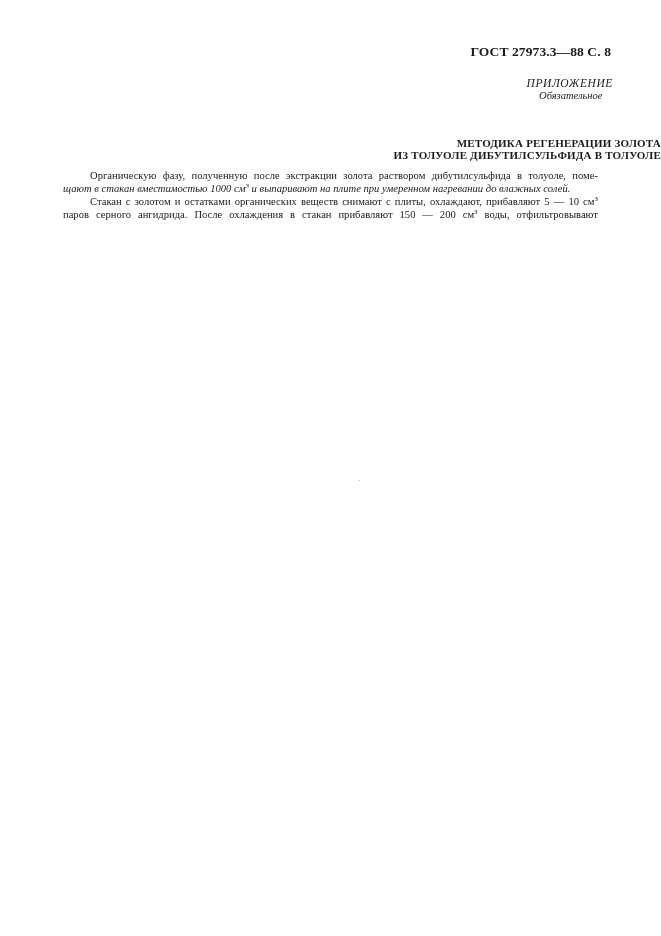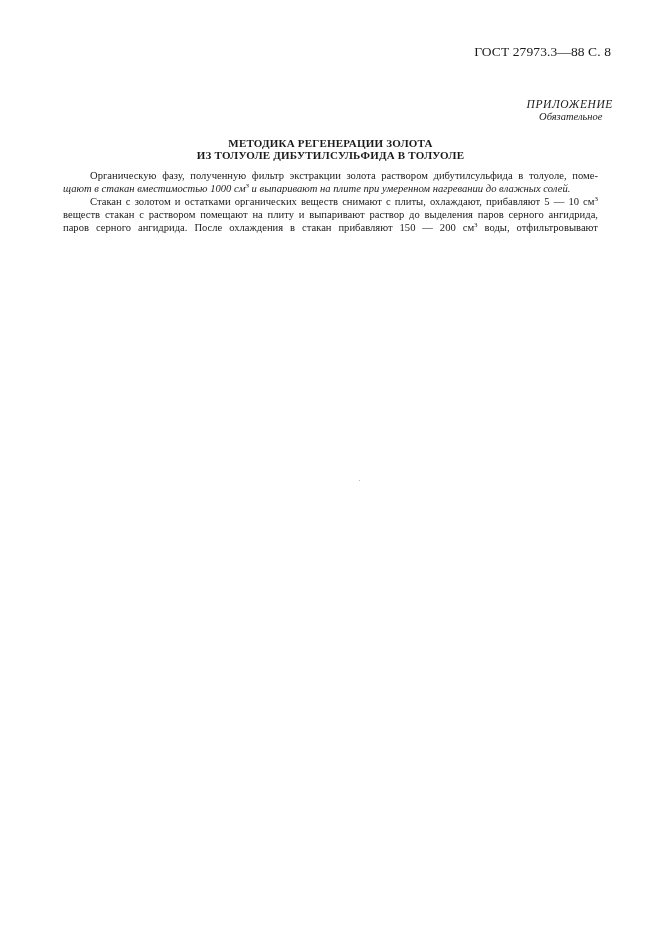--- a/index.html
+++ b/index.html
@@ -1,24 +1,24 @@
 <!DOCTYPE html>
 <html><head>
 <meta charset="utf-8">
 <style>
   html, body { margin: 0; padding: 0; background: #ffffff; }
   body { width: 661px; height: 936px; position: relative; overflow: hidden;
          font-family: "Liberation Serif", "DejaVu Serif", serif; color: #1a1a1a; }
-  .header { position: absolute; top: 44px; right: 50px; font-weight: normal; font-size: 13.5px; letter-spacing: 0.1px; }
+  .header { position: absolute; top: 44px; right: 50px; font-weight: bold; font-size: 13.5px; letter-spacing: 0.1px; }
   .appendix { position: absolute; top: 77px; right: 48px; text-align: left; font-style: italic; }
-  .appendix .a1 { font-size: 11.5px; letter-spacing: 0.6px; display: block; line-height: 13px; margin-top: 21px; }
+  .appendix .a1 { font-size: 11.5px; letter-spacing: 0.6px; display: block; line-height: 13px; }
   .appendix .a2 { font-size: 10.5px; display: block; line-height: 12px; margin-left: 2px; text-align: center; }
   .title { position: absolute; top: 138px; left: 0; width: 661px; text-align: center; font-weight: bold;
            font-size: 11px; line-height: 11.5px; letter-spacing: 0.2px; }
-  .title span { display: block; }
+  .title span { display: block; text-align: right; }
   .body { position: absolute; top: 169px; left: 63px; width: 535px; font-size: 10.6px; line-height: 13.1px; }
   .line { display: block; white-space: nowrap; text-align: justify; text-align-last: justify; height: 13.1px; }
   .line.last { text-align-last: left; font-style: italic; }
   .line.indent { padding-left: 27px; }
   sup { font-size: 7px; line-height: 0; vertical-align: 4px; }
   .dot { position: absolute; left: 359px; top: 480px; width: 1px; height: 1px; background: #bbb; }
 </style>
 </head>
 <body>
 
@@ -29,23 +29,22 @@
   <span class="a2">Обязательное</span>
 </div>
 
 <div class="title">
   <span>МЕТОДИКА РЕГЕНЕРАЦИИ ЗОЛОТА</span>
   <span>ИЗ ТОЛУОЛЕ ДИБУТИЛСУЛЬФИДА В ТОЛУОЛЕ</span>
 </div>
 
 <div class="body">
   <div>
-    <span class="line indent">Органическую фазу, полученную фильтр экстракции золота раствором дибутилсульфида в толуоле, поме-</span>
+    <span class="line indent">Органическую фазу, полученную после экстракции золота раствором дибутилсульфида в толуоле, поме-</span>
     <span class="line last">щают в стакан вместимостью 1000 см<sup>3</sup> и выпаривают на плите при умеренном нагревании до влажных солей.</span>
   </div>
   <div>
     <span class="line indent">Стакан с золотом и остатками органических веществ снимают с плиты, охлаждают, прибавляют 5 — 10 см<sup>3</sup></span>
-    <span class="line">веществ стакан с раствором помещают на плиту и выпаривают раствор до выделения паров серного ангидрида,</span>
     <span class="line">паров серного ангидрида. После охлаждения в стакан прибавляют 150 — 200 см<sup>3</sup> воды, отфильтровывают</span>
   </div>
 </div>
 
 <div class="dot"></div>
 
 </body></html>

